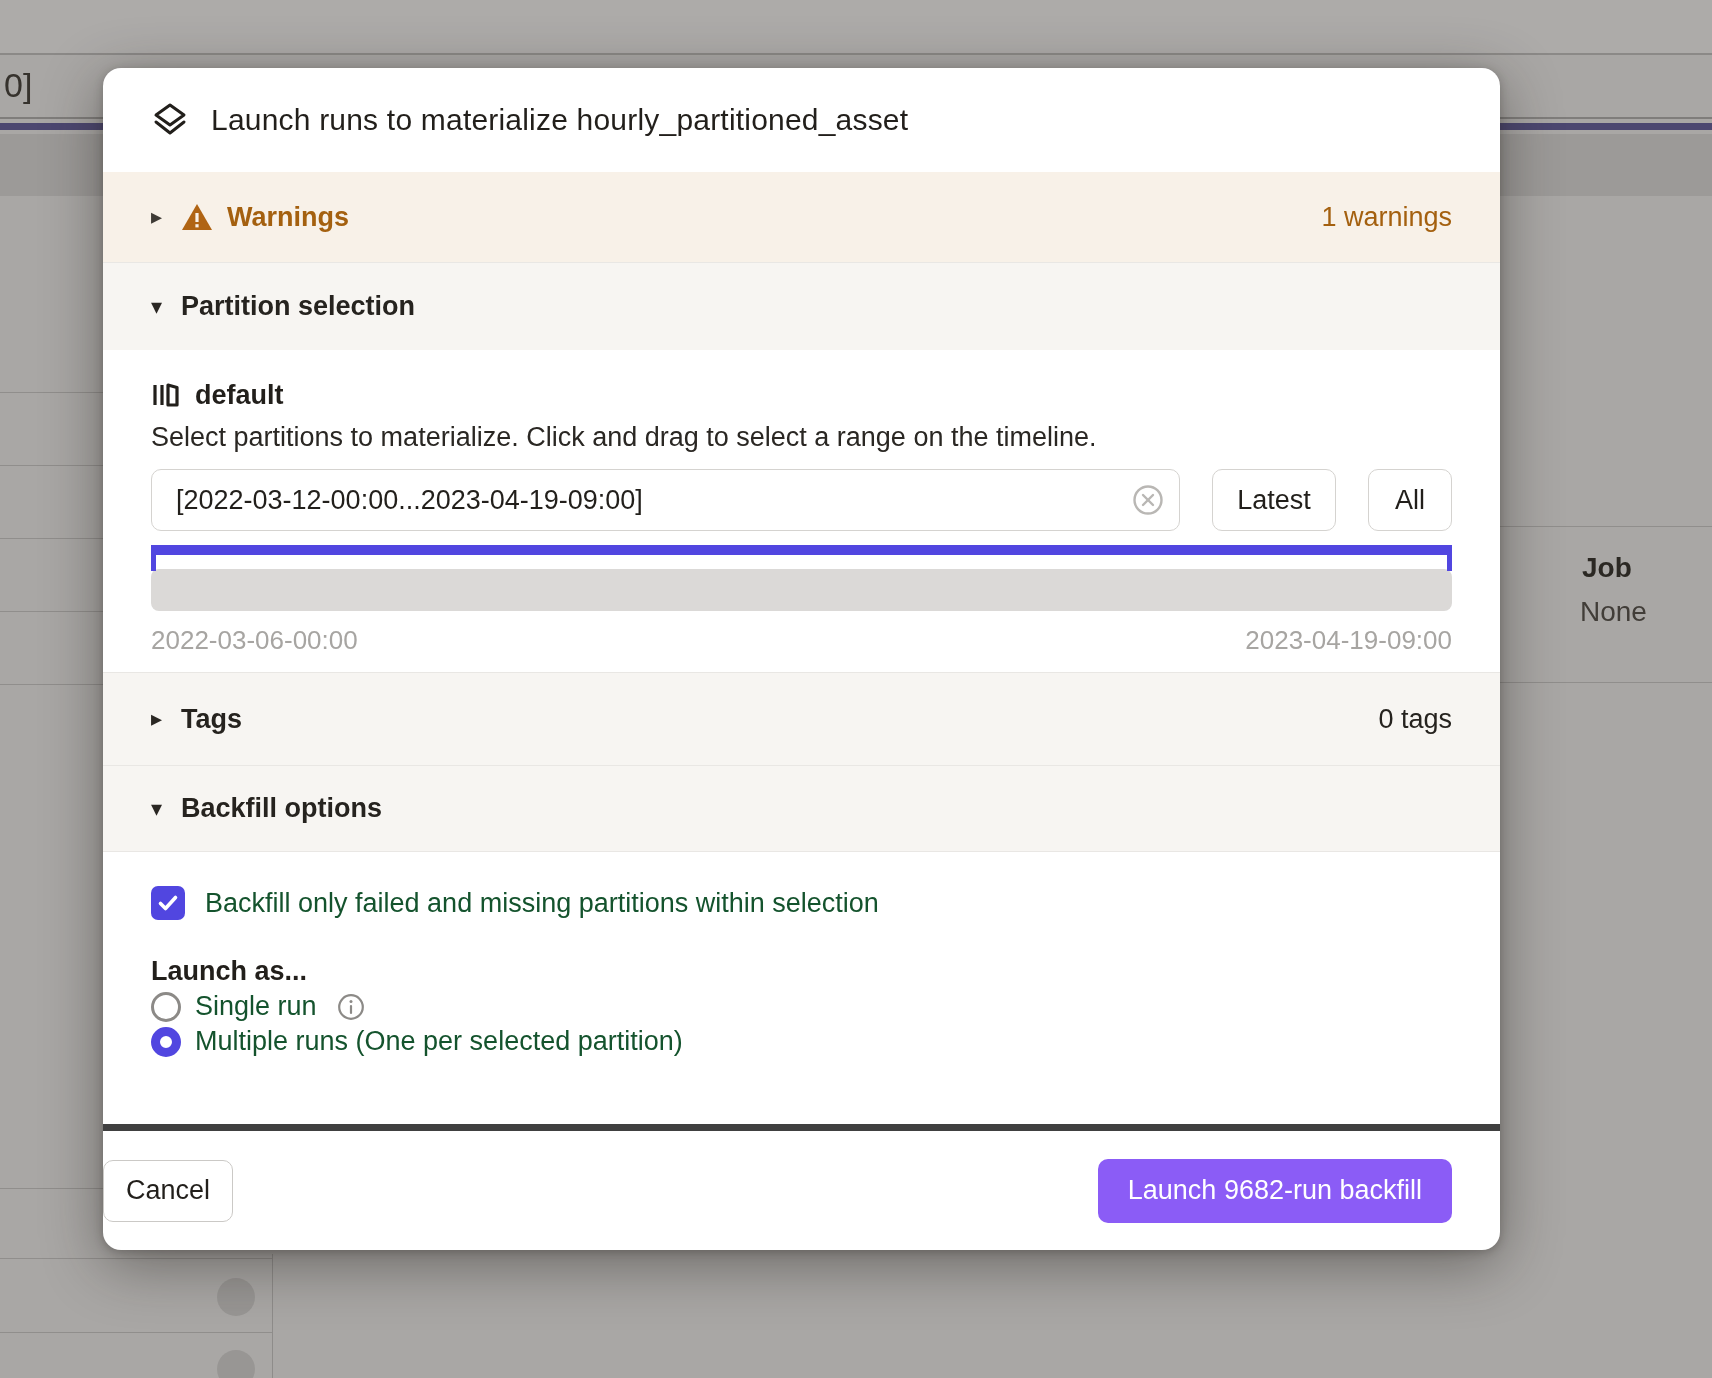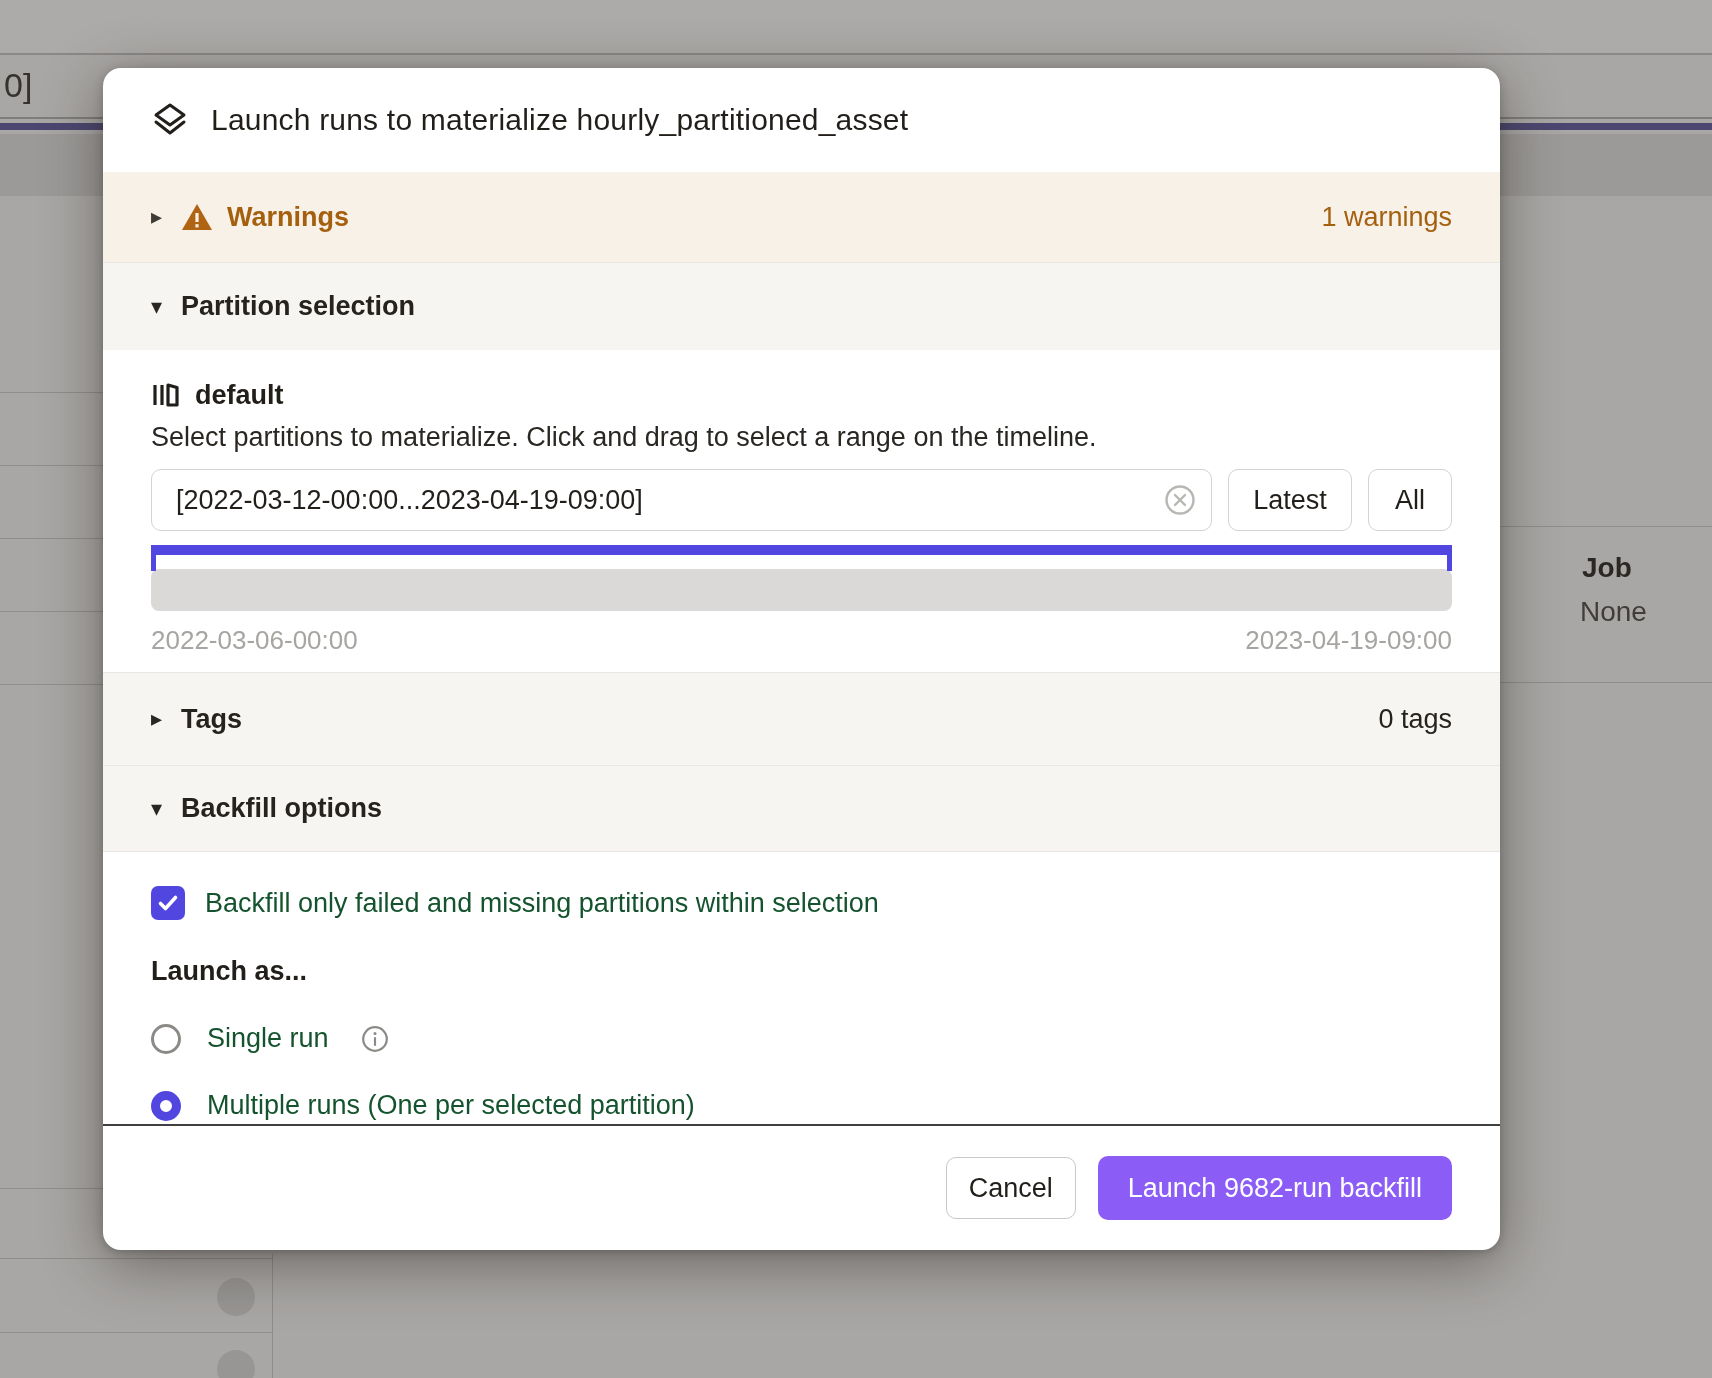--- a/index.html
+++ b/index.html
@@ -42,21 +42,21 @@
   .sect-label { font-size:27px; font-weight:700; color:#26231f; }
   .ps-head { flex:0 0 88px; }
   .tags-head { flex:0 0 93px; }
   .tags-count { margin-left:auto; font-size:27px; color:#26231f; }
   .bf-head { flex:0 0 87px; border-bottom:1px solid #e9e7e4; }
   
   .ps-body { flex:0 0 322px; padding:28px 48px 0 48px; background:#fff; }
   .dim-row { display:flex; align-items:center; gap:14px; height:34px; }
   .dim-name { font-size:27px; font-weight:700; color:#221f1b; }
   .ps-desc { margin-top:10px; font-size:27px; color:#2a2723; }
-  .controls { margin-top:16px; display:flex; gap:16px; height:62px; }
+  .controls { margin-top:16px; display:flex; gap:32px; height:62px; }
   .input-wrap { position:relative; flex:1; }
   .part-input {
     width:100%; height:62px; border:1.5px solid #d5d3d0; border-radius:10px;
     padding:0 64px 0 24px; font-size:27px; color:#221f1b;
     font-family:"Liberation Sans", sans-serif; background:#fff; outline:none;
   }
   .clear-btn { position:absolute; right:16px; top:15px; width:32px; height:32px; border:none; background:transparent; cursor:pointer; padding:0; }
   .btn-light {
     height:62px; background:#fff; border:1.5px solid #d5d3d0; border-radius:10px;
     font-size:27px; color:#221f1b; font-family:"Liberation Sans", sans-serif; cursor:pointer;
@@ -67,27 +67,27 @@
   .sel-bar::before, .sel-bar::after { content:""; position:absolute; top:0; width:5px; height:26px; background:#5146e0; }
   .sel-bar::before { left:0; } .sel-bar::after { right:0; }
   .timeline-bar { margin-top:14px; height:42px; background:#dbd9d7; border-radius:8px; }
   .tl-labels { margin-top:14px; display:flex; justify-content:space-between; font-size:26px; color:#a7a5a2; }
   
   .bf-body { flex:0 0 272px; padding:34px 48px 0 48px; background:#fff; }
   .check-row { display:flex; align-items:center; gap:20px; }
   .checkbox { width:34px; height:34px; border-radius:7px; background:#5146e0; display:flex; align-items:center; justify-content:center; flex:0 0 34px; cursor:pointer; }
   .opt-label { font-size:27px; color:#14532d; }
   .launch-as { margin-top:36px; font-size:27px; font-weight:700; }
-  .radio-row { margin-top:36px; display:flex; align-items:center; gap:26px; }
+  .radio-row { margin-top:4px; display:flex; align-items:center; gap:14px; }
   .radio { width:30px; height:30px; border-radius:50%; flex:0 0 30px; cursor:pointer; }
   .radio.unchecked { border:3px solid #8c8a87; background:#fff; }
   .radio.checked { border:9px solid #5146e0; background:#fff; }
   .info-ic { margin-left:6px; }
   
-  .m-footer { flex:1; border-top:2px solid #404040; display:flex; align-items:center; justify-content:flex-end; gap:22px; padding-right:48px; }
+  .m-footer { flex:1; border-top:7px solid #404040; display:flex; align-items:center; justify-content:space-between; gap:22px; padding-right:48px; }
   .btn-cancel {
     height:62px; width:130px; background:#fff; border:1.5px solid #cbc9c6; border-radius:10px;
     font-size:27px; color:#221f1b; font-family:"Liberation Sans", sans-serif; cursor:pointer;
   }
   .btn-launch {
     height:64px; padding:0 30px; background:#8b5cf6; border:none; border-radius:10px;
     font-size:27px; color:#ffffff; font-family:"Liberation Sans", sans-serif; cursor:pointer;
   }
   svg { display:block; }
 </style>

